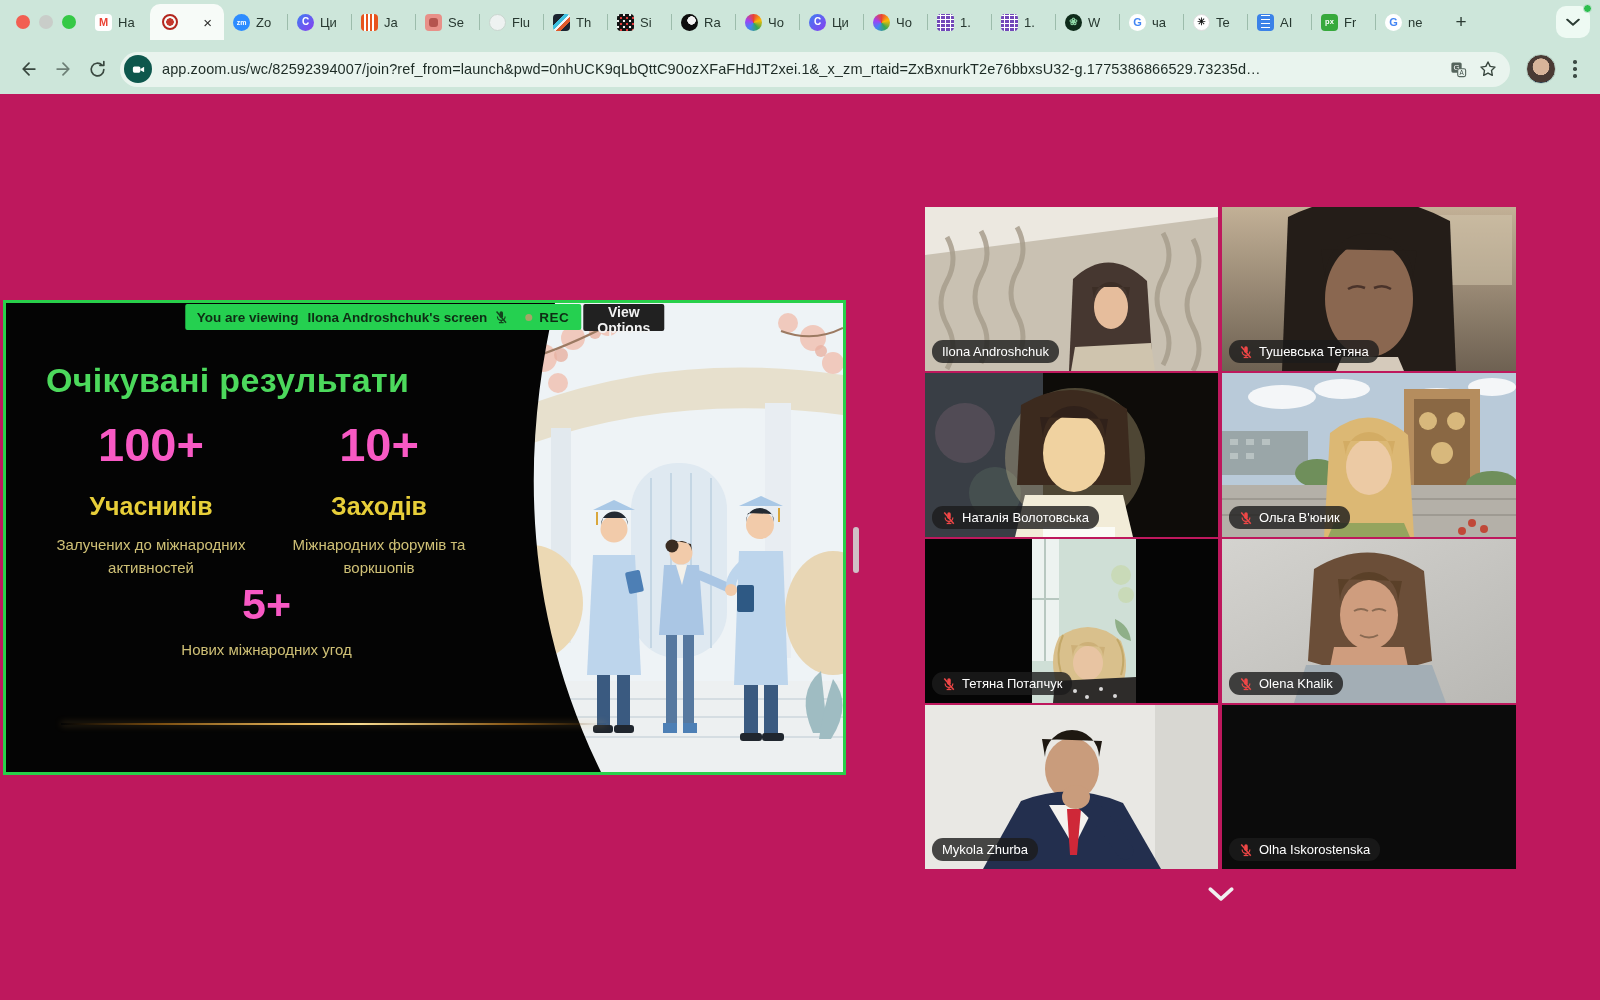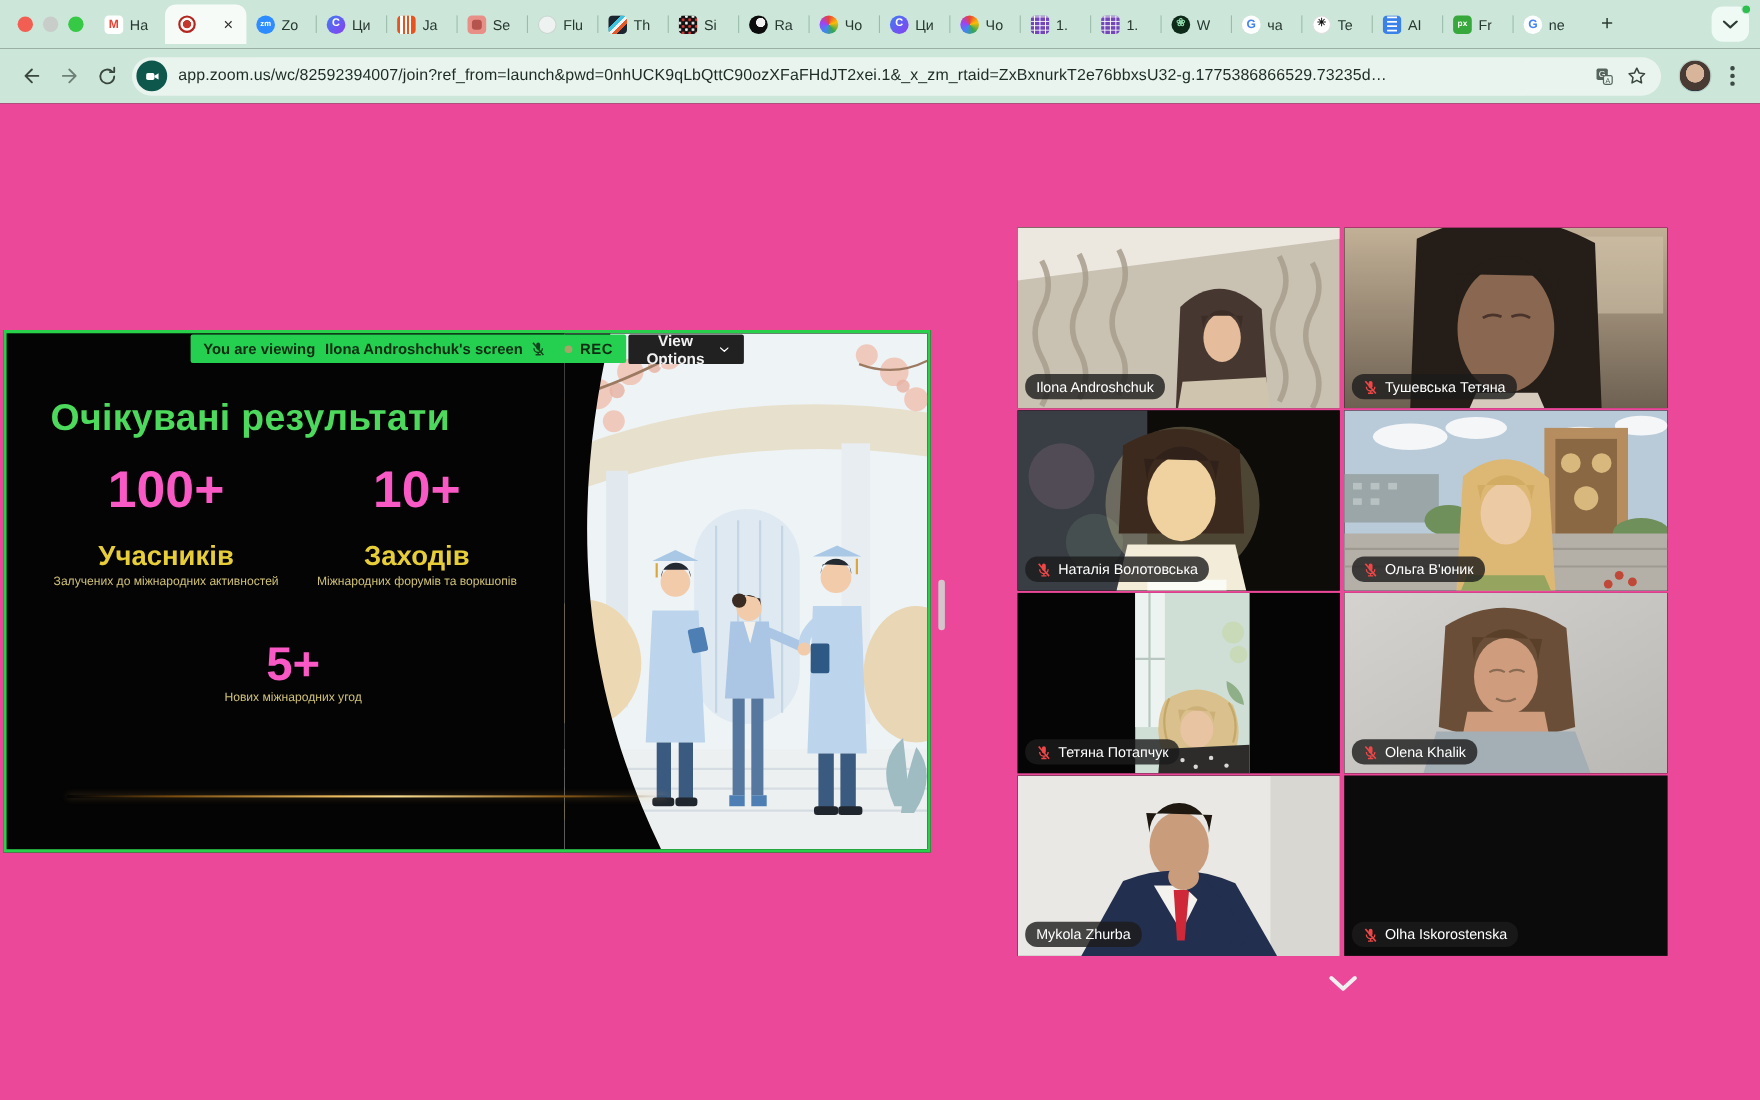--- a/index.html
+++ b/index.html
@@ -61,40 +61,40 @@
   .urlbar { flex:1; height:35px; background:#e9f4ee; border-radius:18px; display:flex; align-items:center;
             padding:0 12px 0 4px; gap:10px; margin:0 10px 0 6px; overflow:hidden; }
   .camchip { width:28px; height:28px; border-radius:50%; background:#0e574d; display:flex; align-items:center; justify-content:center; flex:none; }
   .urltext { flex:1; font-size:14.5px; color:#1d2b25; white-space:nowrap; overflow:hidden; letter-spacing:.1px; }
   .avatar { width:30px; height:30px; border-radius:50%; flex:none; margin-left:6px;
             background:radial-gradient(circle at 50% 42%,#d8b49a 0 38%,#4a3a34 40% 72%,#233246 73%); border:1px solid #b9d2c6; }
   .menudots { width:26px; height:34px; display:flex; flex-direction:column; align-items:center; justify-content:center; gap:3.5px; margin-left:6px; }
   .menudots i { width:3.5px; height:3.5px; border-radius:50%; background:#3c4a44; }
 
   
-  .page { position:absolute; top:94px; left:0; width:1600px; height:906px; background:#ec4899; }
+  .page { position:absolute; top:94px; left:0; width:1600px; height:906px; background:#be185d; }
 
   .sharescreen { position:absolute; left:3px; top:206px; width:843px; height:475px;
                  border:3px solid #28cf4a; background:#040404; }
   .sharewrap { position:relative; width:100%; height:100%; overflow:hidden; }
 
   .banner { position:absolute; top:1px; left:50%; transform:translateX(-50%); display:flex; z-index:9; }
   .banner-pill { height:26px; background:#25d050; display:flex; align-items:center; gap:7px; padding:0 12px;
                  font-size:13.5px; font-weight:bold; color:#0e2d14; border-radius:2px; white-space:nowrap; }
   .banner-pill .presenter { margin-left:2px; }
   .rec-dot { width:7px; height:7px; border-radius:50%; background:#a8a468; margin-left:10px; }
   .rec-label { letter-spacing:.5px; }
   .view-options { height:27px; margin-left:2px; background:#212121; border:none; color:#f2f2f2; font-size:14px; font-weight:600;
-                  display:flex; align-items:center; gap:11px; padding:0 14px; border-radius:2px; font-family:inherit; }
+                  display:flex; align-items:center; gap:11px; padding:0 14px; border-radius:2px; font-family:inherit;flex-direction:column; }
 
   .slide-title { position:absolute; left:40px; top:58px; font-size:34px; font-weight:bold; color:#4cd95c; letter-spacing:.3px; z-index:3; }
   .stat { position:absolute; text-align:center; z-index:3; }
   .stat-value { font-size:47px; font-weight:bold; color:#f859c4; line-height:1; }
   .stat-label { font-size:25px; font-weight:bold; color:#e7ce39; margin-top:24px; }
-  .stat-desc  { font-size:11px; color:#cfc076; line-height:1.5; }
+  .stat-desc  { font-size:15px; color:#cfc076; margin-top:13px; line-height:1.5; }
   .stat1 { left:30px;  top:118px; width:230px; }
   .stat2 { left:258px; top:118px; width:230px; }
   .stat3 { left:118px; top:280px; width:285px; }
   .stat3 .stat-value{ font-size:43px; }
   .goldline { position:absolute; left:55px; top:420px; width:545px; height:2px; z-index:3;
               background:linear-gradient(90deg,rgba(0,0,0,0),#7a4d10 18%,#eaba5e 45%,#f7da8e 55%,#8a5a18 82%,rgba(0,0,0,0));
               box-shadow:0 0 7px rgba(232,182,92,.4); }
   .illus { position:absolute; right:0; top:0; width:330px; height:469px; z-index:2; }
 
   .scrollthumb { position:absolute; left:853px; top:433px; width:6px; height:46px; border-radius:3px; background:#d2d2d2; opacity:.9; }

